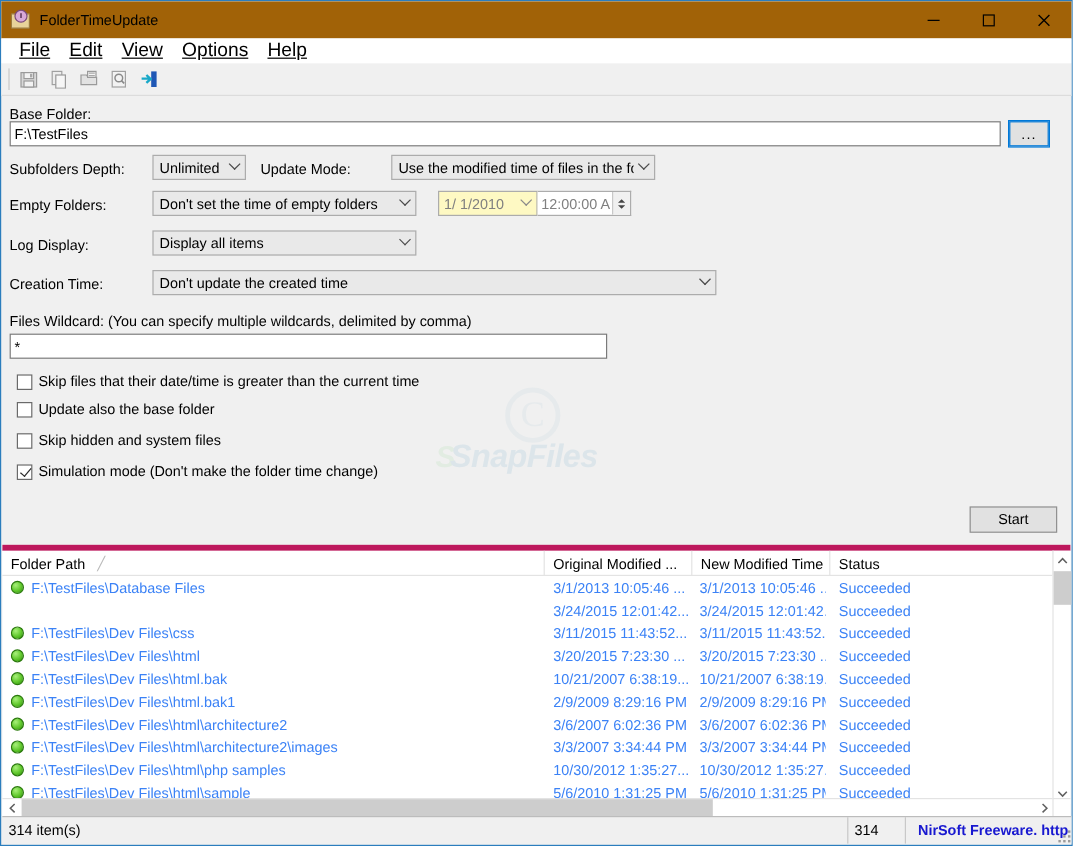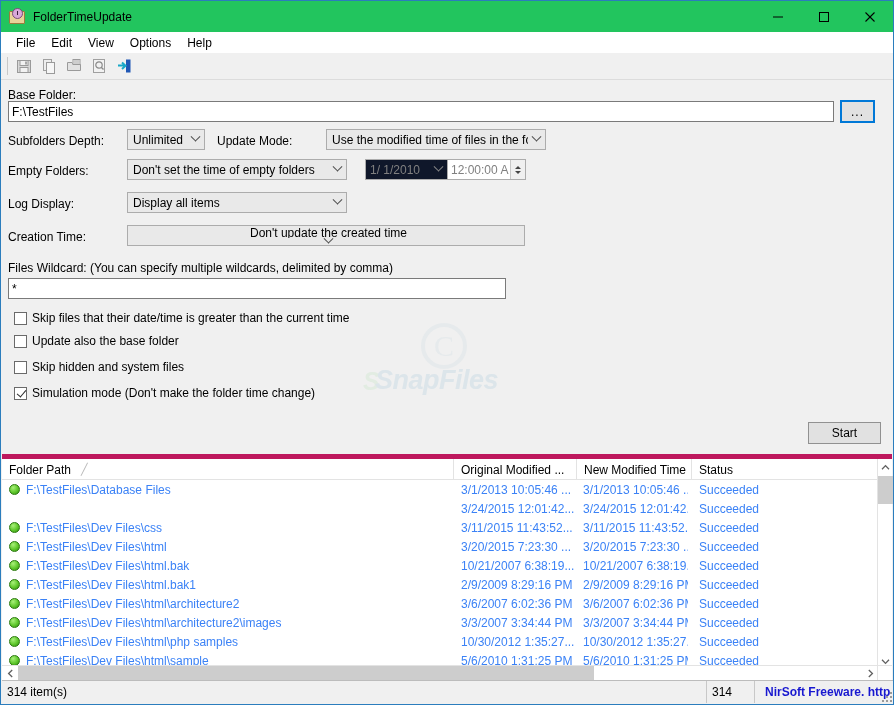--- a/index.html
+++ b/index.html
@@ -19,21 +19,21 @@
     width: 894px; height: 705px;
     background: #f0f0f0;
     border: 1px solid #2b7dbd;
     overflow: hidden;
   }
 
   
   #titlebar {
     position: absolute; left: 0; top: 0;
     width: 892px; height: 31px;
-    background: #22c55e;
+    background: #a16207;
     display: flex; align-items: center;
   }
   #app-icon {
     width: 17px; height: 17px;
     margin-left: 8px; margin-right: 7px;
     position: relative;
     flex: 0 0 auto;
   }
   #app-icon .folder {
     position: absolute; left: 0; top: 3px;
@@ -73,24 +73,25 @@
 
   
   #menubar {
     position: absolute; left: 0; top: 31px;
     width: 892px; height: 21px;
     background: #ffffff;
     display: flex; align-items: center;
     padding-left: 7px;
   }
   .menu-item {
-    font-size: 12px;
+    font-size: 16px;
     padding: 2px 8px;
     color: #000;
     white-space: nowrap;
+    text-decoration: underline;
   }
 
   
   #toolbar {
     position: absolute; left: 0; top: 52px;
     width: 892px; height: 27px;
     background: #f0f0f0;
     display: flex; align-items: center;
     border-bottom: 1px solid #dcdcdc;
   }
@@ -159,21 +160,21 @@
     outline: 1px solid #0078d7;
     display: flex; align-items: center; justify-content: center;
     font-size: 12px; color: #000;
     letter-spacing: 1px;
   }
 
   
   #date-picker {
     position: absolute; left: 364px; top: 158px;
     width: 83px; height: 21px;
-    background: #0f172a;
+    background: #fef9c3;
     border: 1px solid #acacac;
     display: flex; align-items: center;
     font-size: 12px; color: #808080;
     padding-left: 4px;
     overflow: hidden; white-space: nowrap;
   }
   #date-picker .cval { flex: 1 1 auto; }
   #time-spin {
     position: absolute; left: 447px; top: 158px;
     width: 78px; height: 21px;
@@ -534,21 +535,21 @@
 
   <div class="lbl" style="left:7px; top:196px;">Log Display:</div>
   <div class="combo" style="left:126px; top:191px; width:220px; height:21px;">
     <span class="cval">Display all items</span>
     <span class="carrow">
         <i class="chev"></i>
       </span>
   </div>
 
   <div class="lbl" style="left:7px; top:229px;">Creation Time:</div>
-  <div class="combo" style="left:126px; top:224px; width:398px; height:21px;flex-direction:column;">
+  <div class="combo" style="left:126px; top:224px; width:470px; height:21px;">
     <span class="cval">Don't update the created time</span>
     <span class="carrow">
         <i class="chev"></i>
       </span>
   </div>
 
   <div class="lbl" style="left:7px; top:260px;">Files Wildcard: (You can specify multiple wildcards, delimited by comma)</div>
   <div class="tbox" style="left:7px; top:277px; width:498px; height:21px;">*</div>
 
   <div class="cbrow" style="left:13px; top:310px;">

